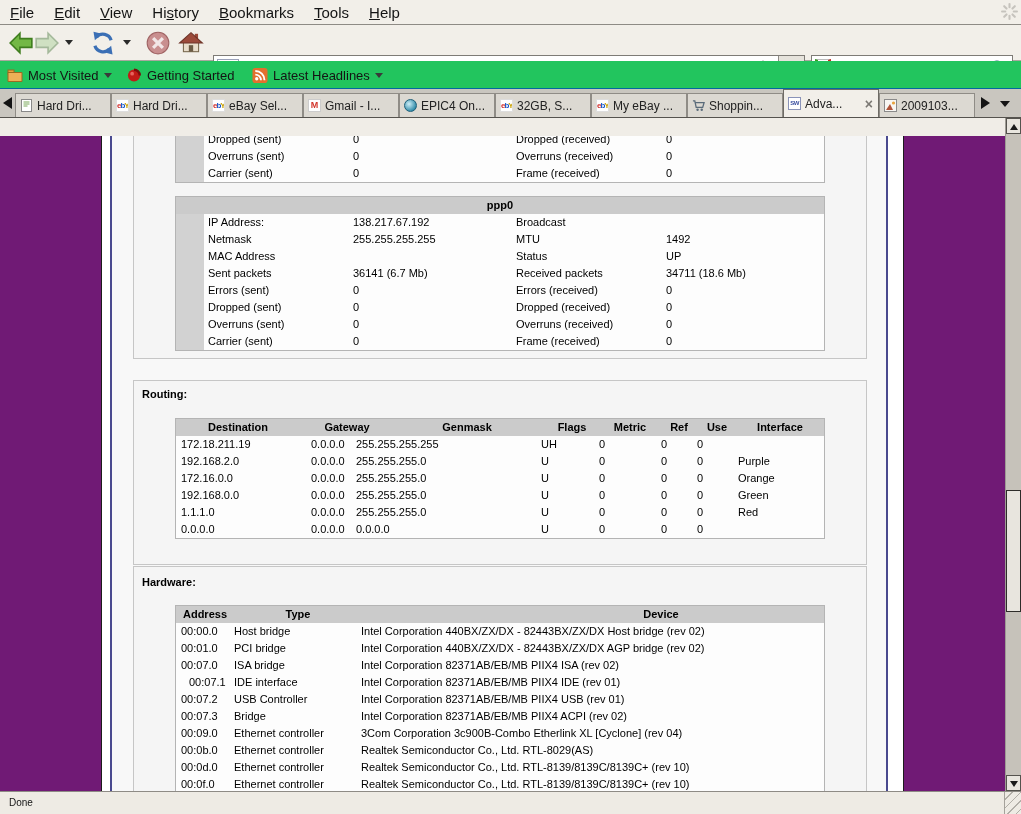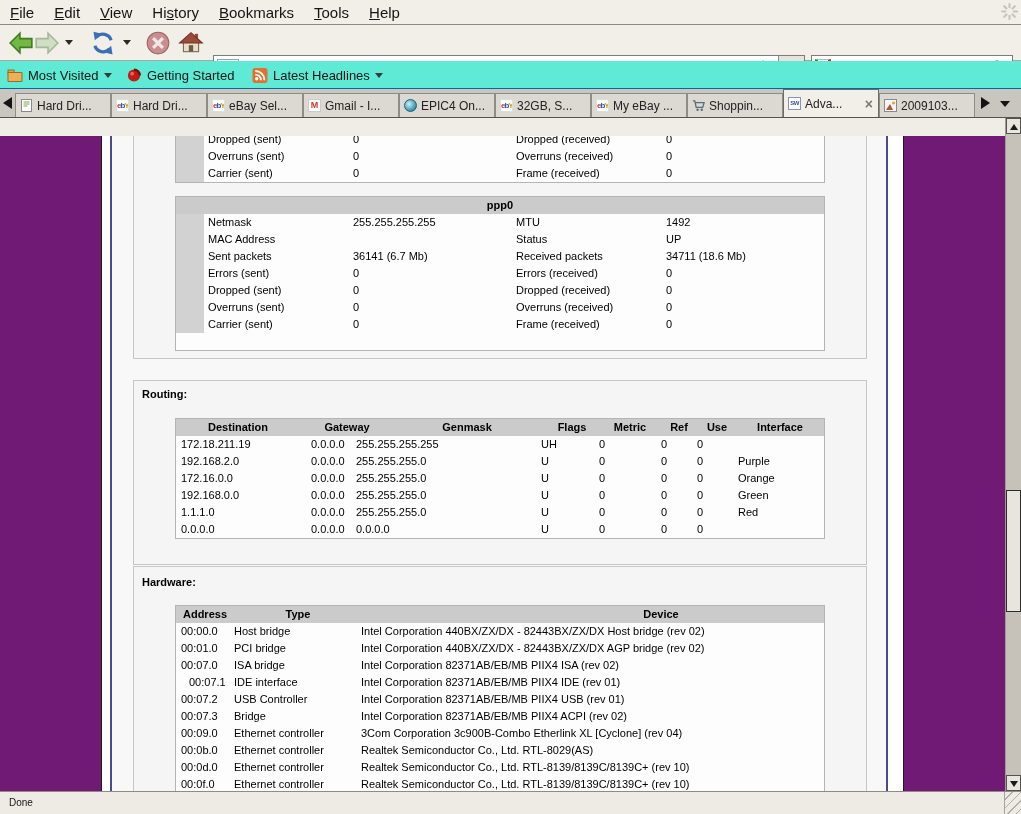--- a/index.html
+++ b/index.html
@@ -20,21 +20,21 @@
   #url-text{position:absolute;left:33px;top:0;font-size:13px;line-height:23px;color:#000;white-space:nowrap;}
   #url-star{position:absolute;right:33px;top:3px;width:16px;height:16px;}
   #url-drop{position:absolute;right:0;top:0;width:25px;height:23px;background:#e6e3dc;border-left:1px solid #8e8b85;}
   #url-drop .caret-down{left:8px;top:9px;}
   #searchbar{position:absolute;left:811px;top:30px;width:202px;height:25px;background:#fff;border:1px solid #7e7b76;box-sizing:border-box;}
   #glogo{position:absolute;left:3px;top:3px;width:16px;height:16px;background:#fff;border-left:3px solid #3a9d23;border-right:3px solid #cc2a1d;border-top:1px solid #bbb;border-bottom:1px solid #bbb;box-sizing:border-box;font:bold 11px/14px "Liberation Serif",serif;color:#2a5bba;text-align:center;}
   #search-drop-caret{left:24px;top:10px;position:absolute;width:0;height:0;border-left:4px solid transparent;border-right:4px solid transparent;border-top:5px solid #2a2a2a;}
   #search-placeholder{position:absolute;left:38px;top:0;font-size:13px;line-height:23px;color:#9b9b9b;}
   #search-mag{position:absolute;right:5px;top:3px;width:17px;height:17px;}
   
-  #bookmarksbar{position:absolute;left:0;top:61px;width:100%;height:27px;background:#5eead4;border-bottom:1px solid #0369a1;}
+  #bookmarksbar{position:absolute;left:0;top:61px;width:100%;height:27px;background:#22c55e;border-bottom:1px solid #0369a1;}
   .bm-item{position:absolute;top:4px;height:20px;display:flex;align-items:center;font-size:13px;color:#141414;}
   .bm-item svg{width:16px;height:15px;margin-right:5px;flex:none;}
   .bm-item .caret-down{position:static;margin-left:5px;border-top-color:#3a3a3a;}
   
   #tabbar{position:absolute;left:0;top:89px;width:100%;height:28px;background:#c9c6bf;border-bottom:1px solid #55534e;box-sizing:content-box;}
   #tabs{position:absolute;left:15px;top:0;height:28px;display:flex;}
   .tab{position:relative;width:96px;height:24px;margin-top:4px;background:#dcd9d2;border:1px solid #8f8c86;border-bottom:none;box-sizing:border-box;display:flex;align-items:center;padding:0 5px 0 4px;font-size:12px;color:#222;}
   .tab.active{background:#f2efe9;height:28px;margin-top:0;border-color:#6e6b65;z-index:2;}
   .tab-label{white-space:nowrap;overflow:hidden;}
   .tab-close{margin-left:auto;color:#7c7974;font-weight:bold;font-size:14px;line-height:12px;}
@@ -294,20 +294,26 @@
               <span class="cell ic3">Frame (received)</span>
               <span class="cell ic4">0</span>
             </div>
           </div>
         </div>
       <div class="ptable" id="tbl-ppp0">
           <div class="ift-title">ppp0</div>
           <div class="ift-body">
             <div class="ift-strip"></div>
             <div class="trow">
+              <span class="cell ic1">IP Address:</span>
+              <span class="cell ic2">138.217.67.192</span>
+              <span class="cell ic3">Broadcast</span>
+              <span class="cell ic4"></span>
+            </div>
+            <div class="trow">
               <span class="cell ic1">Netmask</span>
               <span class="cell ic2">255.255.255.255</span>
               <span class="cell ic3">MTU</span>
               <span class="cell ic4">1492</span>
             </div>
             <div class="trow">
               <span class="cell ic1">MAC Address</span>
               <span class="cell ic2"></span>
               <span class="cell ic3">Status</span>
               <span class="cell ic4">UP</span>

